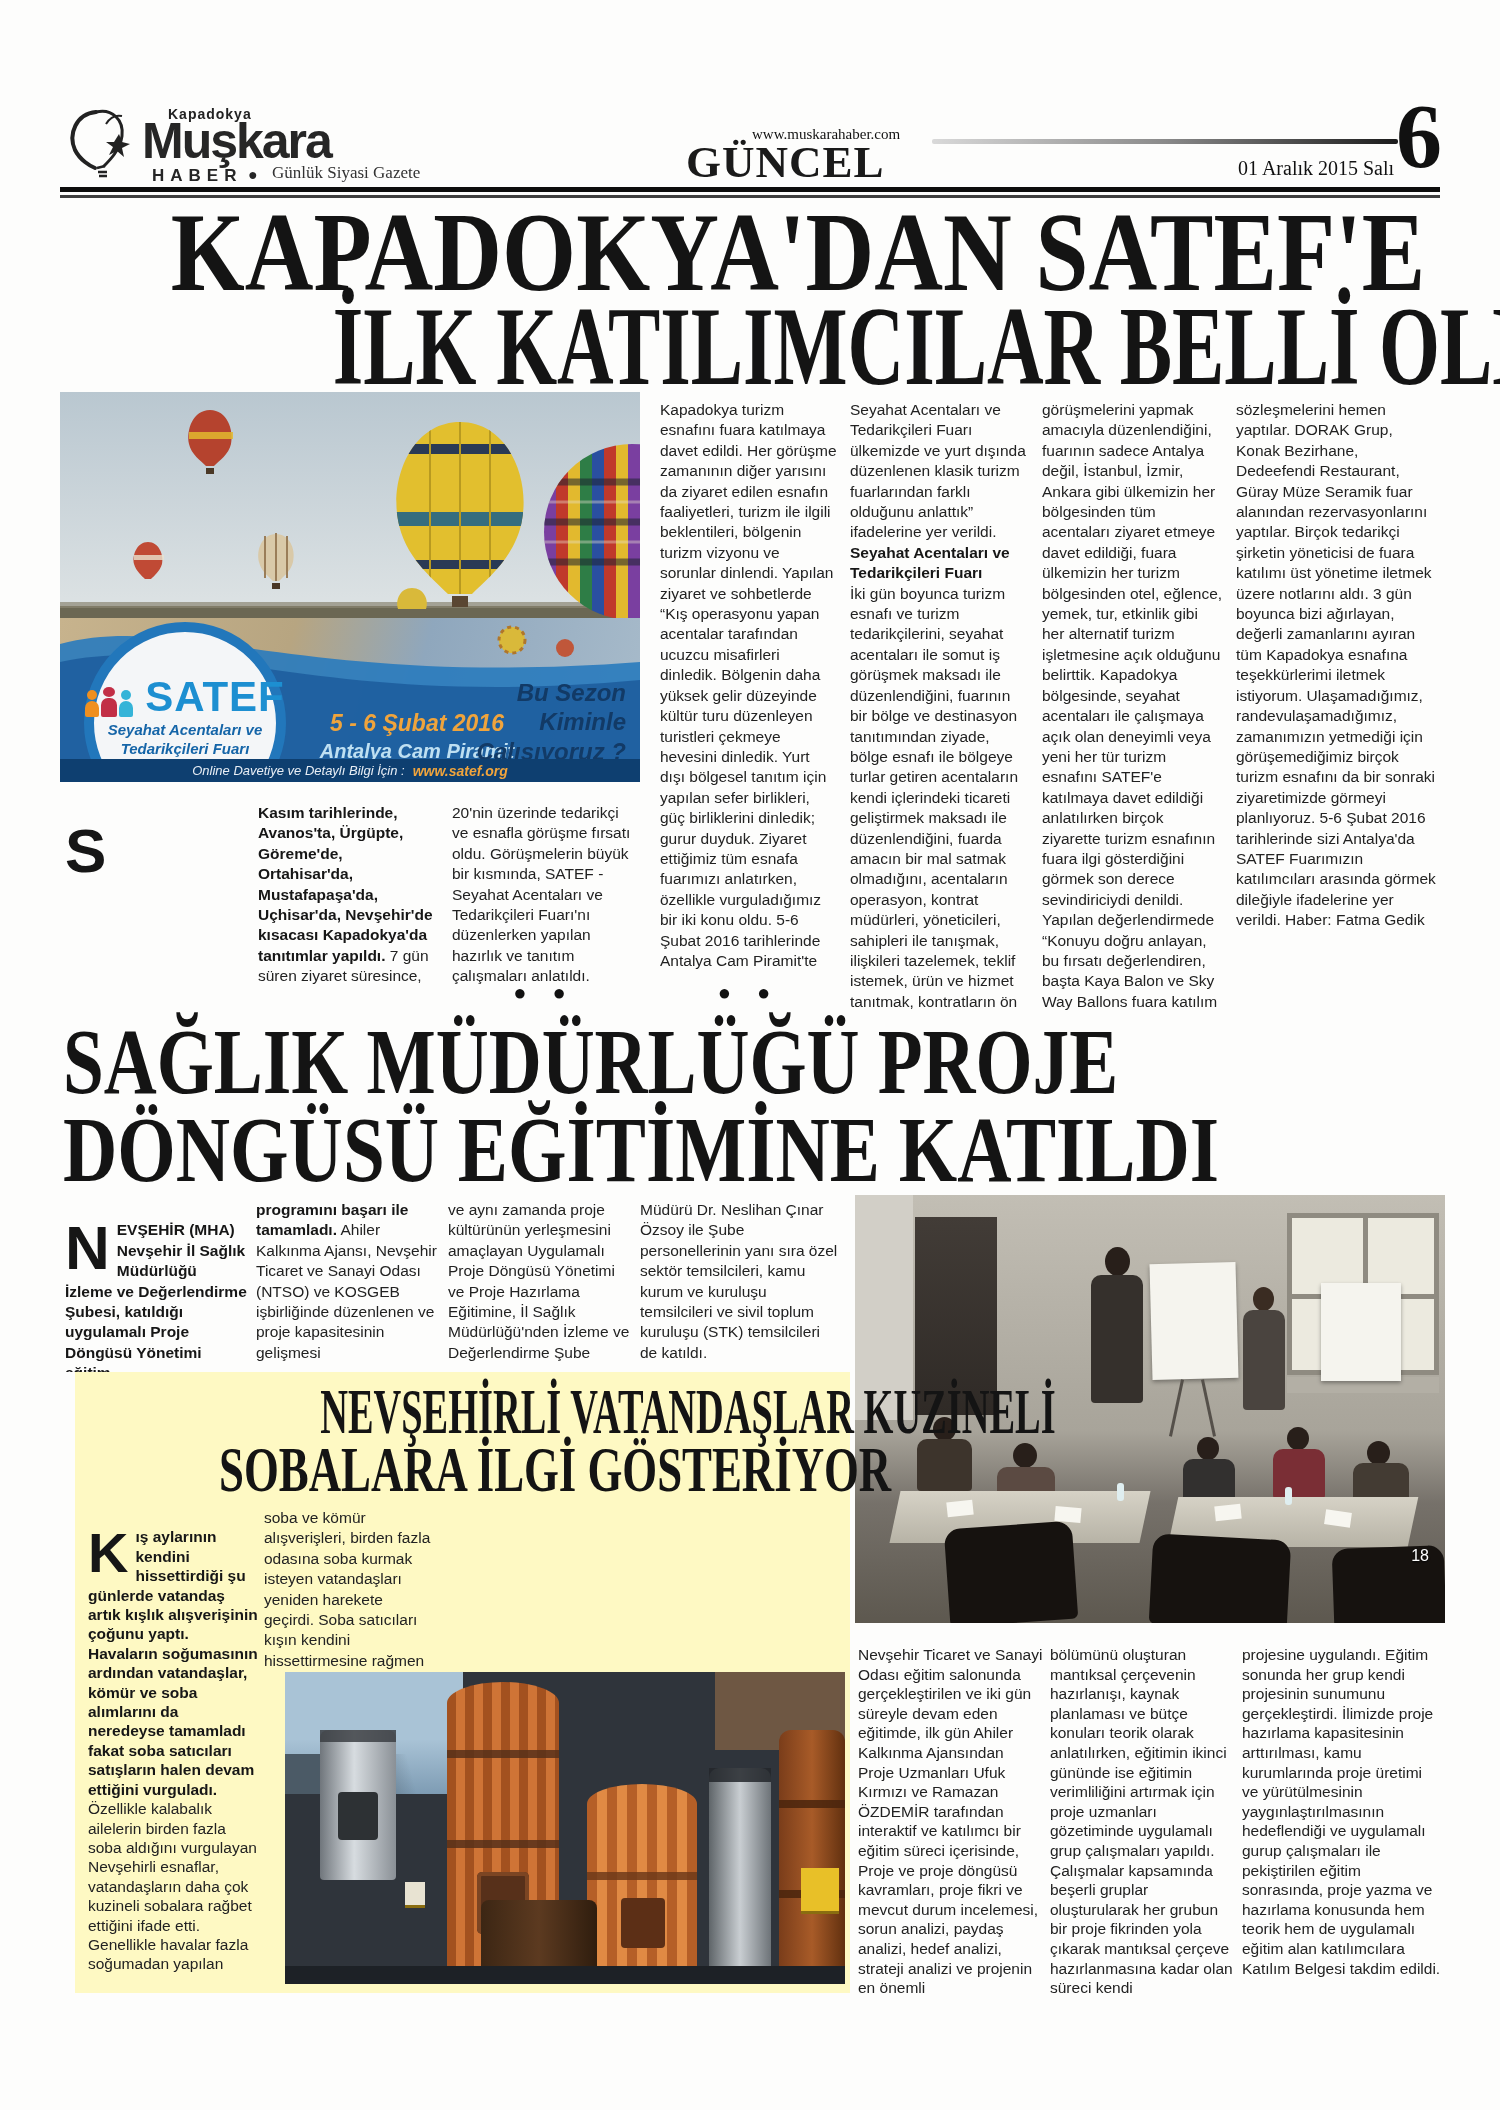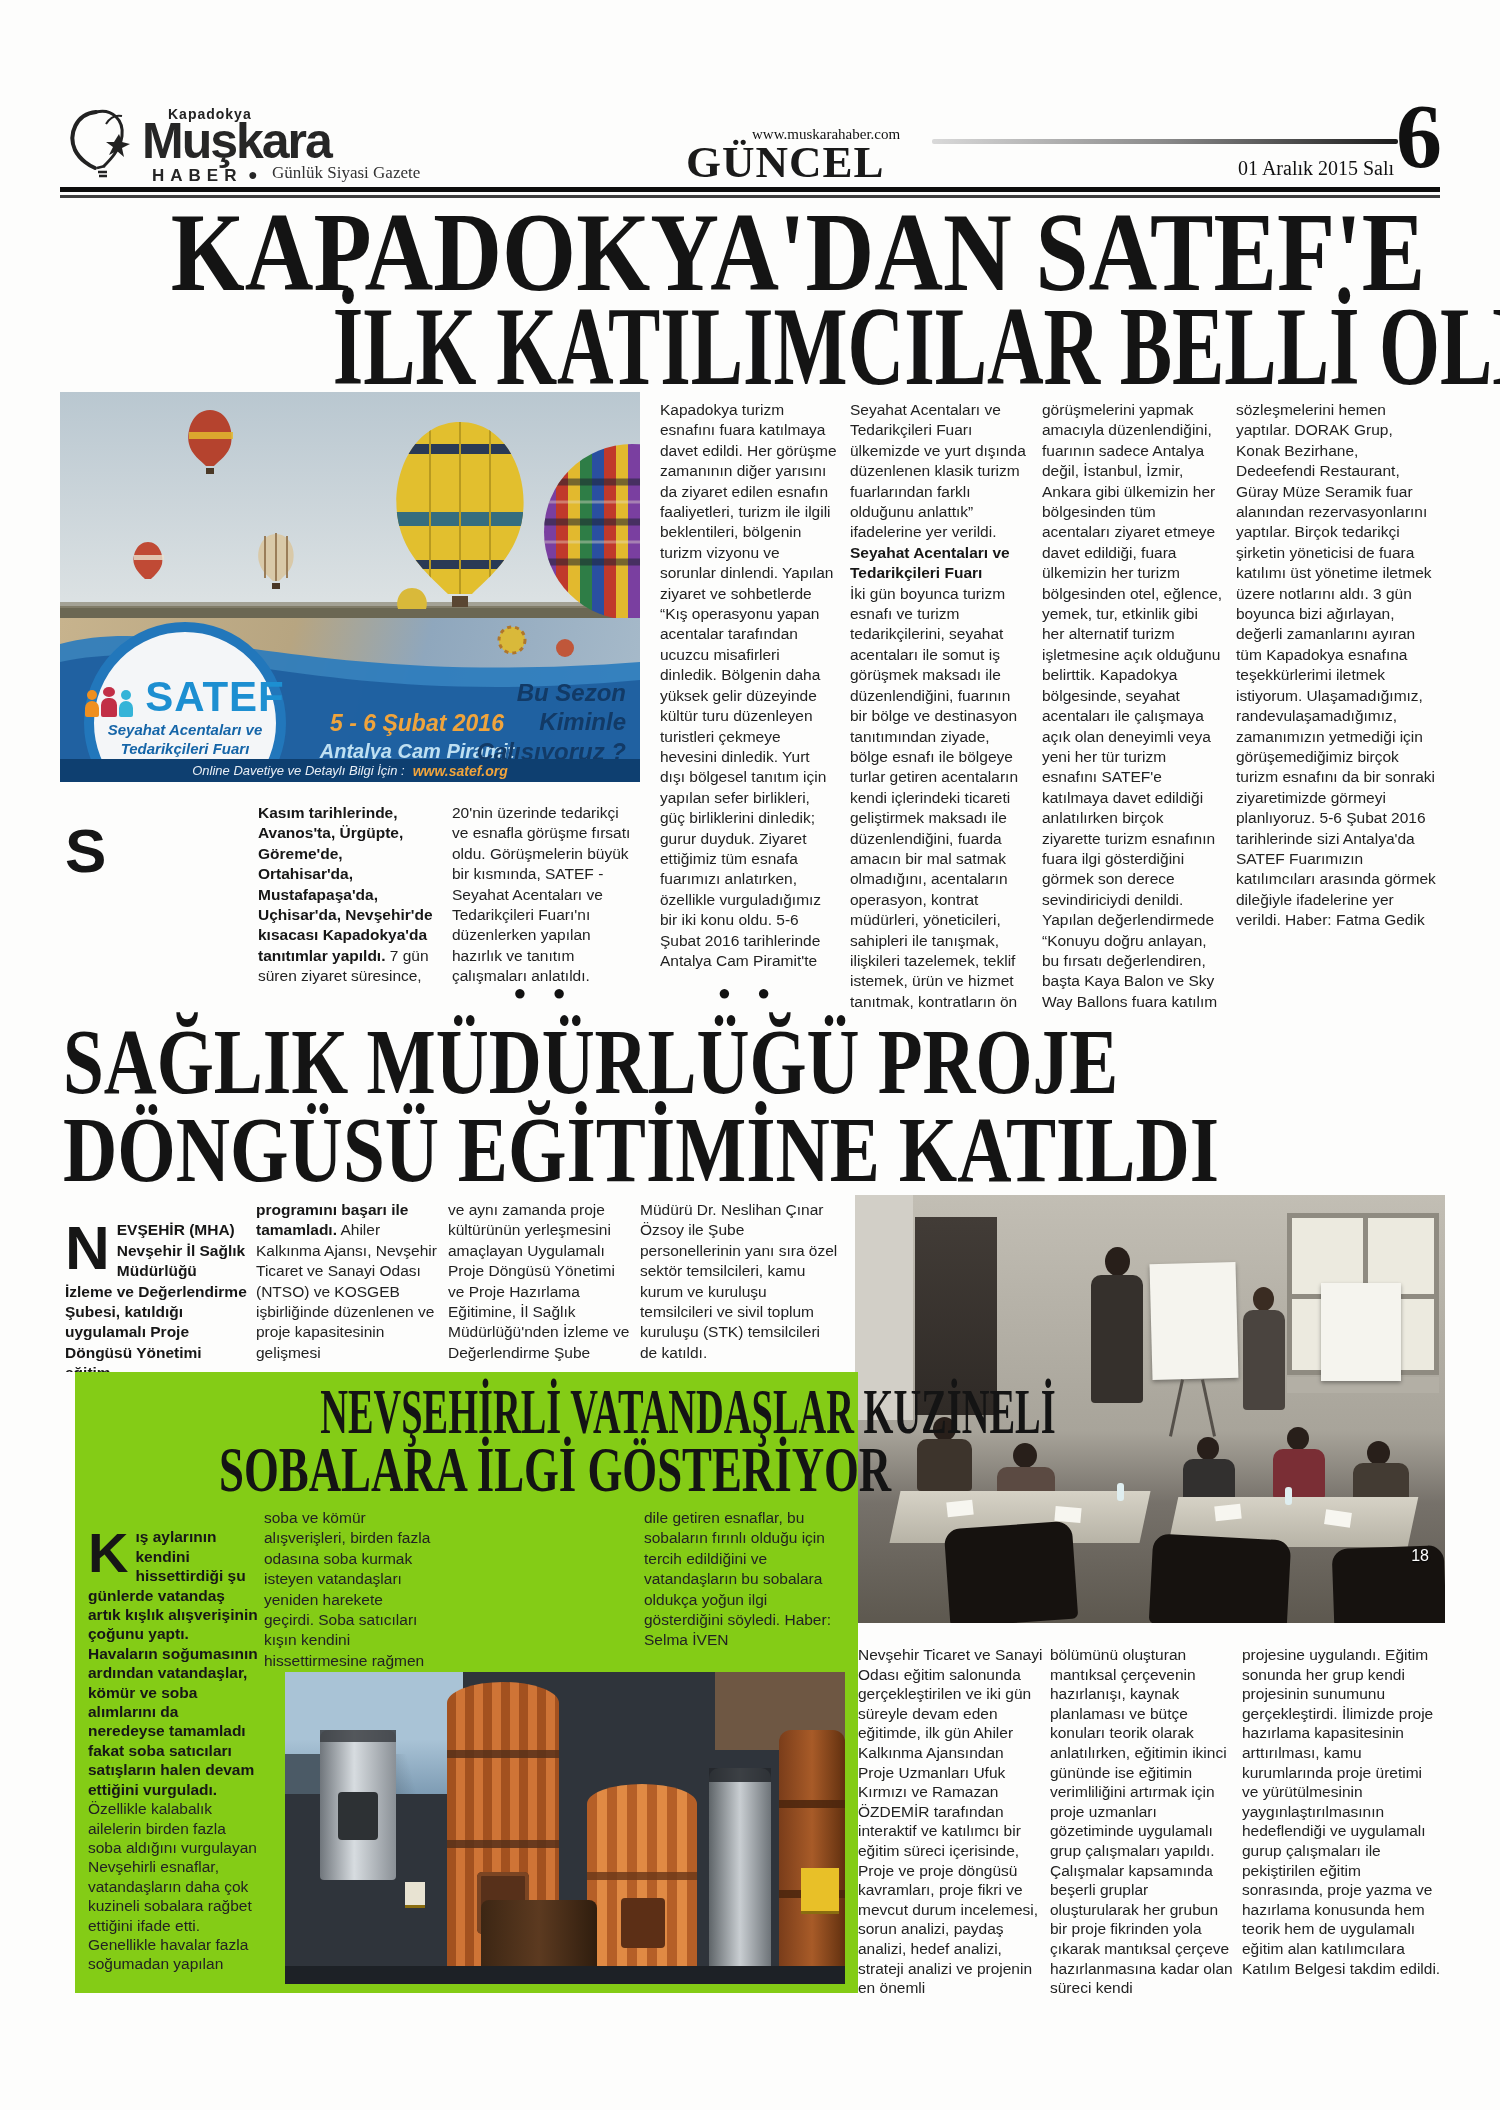--- a/index.html
+++ b/index.html
@@ -88,21 +88,21 @@
   .shop .copper{background:repeating-linear-gradient(90deg,#a3511f 0 9px,#cf7436 9px 18px);}
   .shop .copper2{background:repeating-linear-gradient(90deg,#b55f27 0 10px,#e08a44 10px 20px);}
   .shop .chrome{background:linear-gradient(90deg,#5f6569,#c9ced2 50%,#6d7378);}
   .shop .deep{background:linear-gradient(90deg,#7a3d1a,#a85b28 50%,#61300f);}
   .shop .dome{border-radius:50% 50% 0 0;}
   .shop .band{position:absolute;left:0;width:100%;height:8px;background:#57301a;opacity:.85;}
   .shop .barrel{position:absolute;background:linear-gradient(90deg,#3c2614,#5c3a20 50%,#2f1d0e);
                 border-radius:8px 8px 14px 14px;}
   .shop .tag{position:absolute;background:#e8c028;box-shadow:inset 0 -3px 0 #8a6d10;}
   .shop .shadow{position:absolute;left:0;bottom:0;width:100%;height:18px;background:#1d2126;}
-  .graybox{background:#84cc16;padding-left:8px;}
+  .graybox{background:#fef9c3;}
 </style>
 </head>
 <body>
 
 <div class="page">
 
   <header>
     <svg class="abs" style="left:62px;top:102px;" width="84" height="86" viewBox="0 0 84 86">
       <path d="M34 10 C14 12 6 32 13 48 C18 58 28 64 33 66" fill="none" stroke="#222" stroke-width="4" stroke-linecap="round"></path>
       <path d="M34 10 C50 6 62 18 60 34 C58 48 48 58 42 64" fill="none" stroke="#222" stroke-width="3" stroke-linecap="round"></path>
@@ -315,21 +315,20 @@
       <span class="hl" style="font-size:64px;transform:scaleX(.60);">NEVŞEHİRLİ VATANDAŞLAR KUZİNELİ</span>
     </div>
     <div class="abs hl-wrap" style="left:0;top:66px;width:775px;">
       <span class="hl" style="font-size:64px;transform:scaleX(.70);">SOBALARA İLGİ GÖSTERİYOR</span>
     </div>
 
     <div class="abs col" style="left:13px;top:136px;width:170px;height:472px;line-height:19.4px;">
       <span class="dropcap dropcap-sm">K</span><span><span class="b">ış aylarının kendini hissettirdiği şu günlerde vatandaş artık kışlık alışverişinin çoğunu yaptı. Havaların soğumasının ardından vatandaşlar, kömür ve soba alımlarını da neredeyse tamamladı fakat soba satıcıları satışların halen devam ettiğini vurguladı.</span><span> Özellikle kalabalık ailelerin birden fazla soba aldığını vurgulayan Nevşehirli esnaflar, vatandaşların daha çok kuzineli sobalara rağbet ettiğini ifade etti. Genellikle havalar fazla soğumadan yapılan</span></span>
     </div>
     <div class="abs col" style="left:189px;top:136px;width:172px;height:168px;"><span><span>soba ve kömür alışverişleri, birden fazla odasına soba kurmak isteyen vatandaşları yeniden harekete geçirdi. Soba satıcıları kışın kendini hissettirmesine rağmen</span></span></div>
-    <div class="abs col" style="left:569px;top:136px;width:196px;height:168px;"><span><span>dile getiren esnaflar, bu sobaların fırınlı olduğu için tercih edildiğini ve vatandaşların bu sobalara oldukça yoğun ilgi gösterdiğini söyledi. Haber: Selma İVEN</span></span></div>
 
     <div class="abs photo shop" style="left:210px;top:300px;width:560px;height:312px;">
       <div class="mural"></div>
       <div class="wood"></div>
       <div class="stove silver" style="left:35px;top:58px;width:76px;height:150px;border-radius:8px 8px 4px 4px;">
         <div class="band" style="top:0;background:#3c4044;height:12px;"></div>
         <div class="abs" style="left:18px;top:62px;width:40px;height:48px;background:#2d3134;border-radius:4px;"></div>
       </div>
       <div class="stove copper dome" style="left:162px;top:10px;width:112px;height:42px;"></div>
       <div class="stove copper" style="left:162px;top:50px;width:112px;height:252px;">

